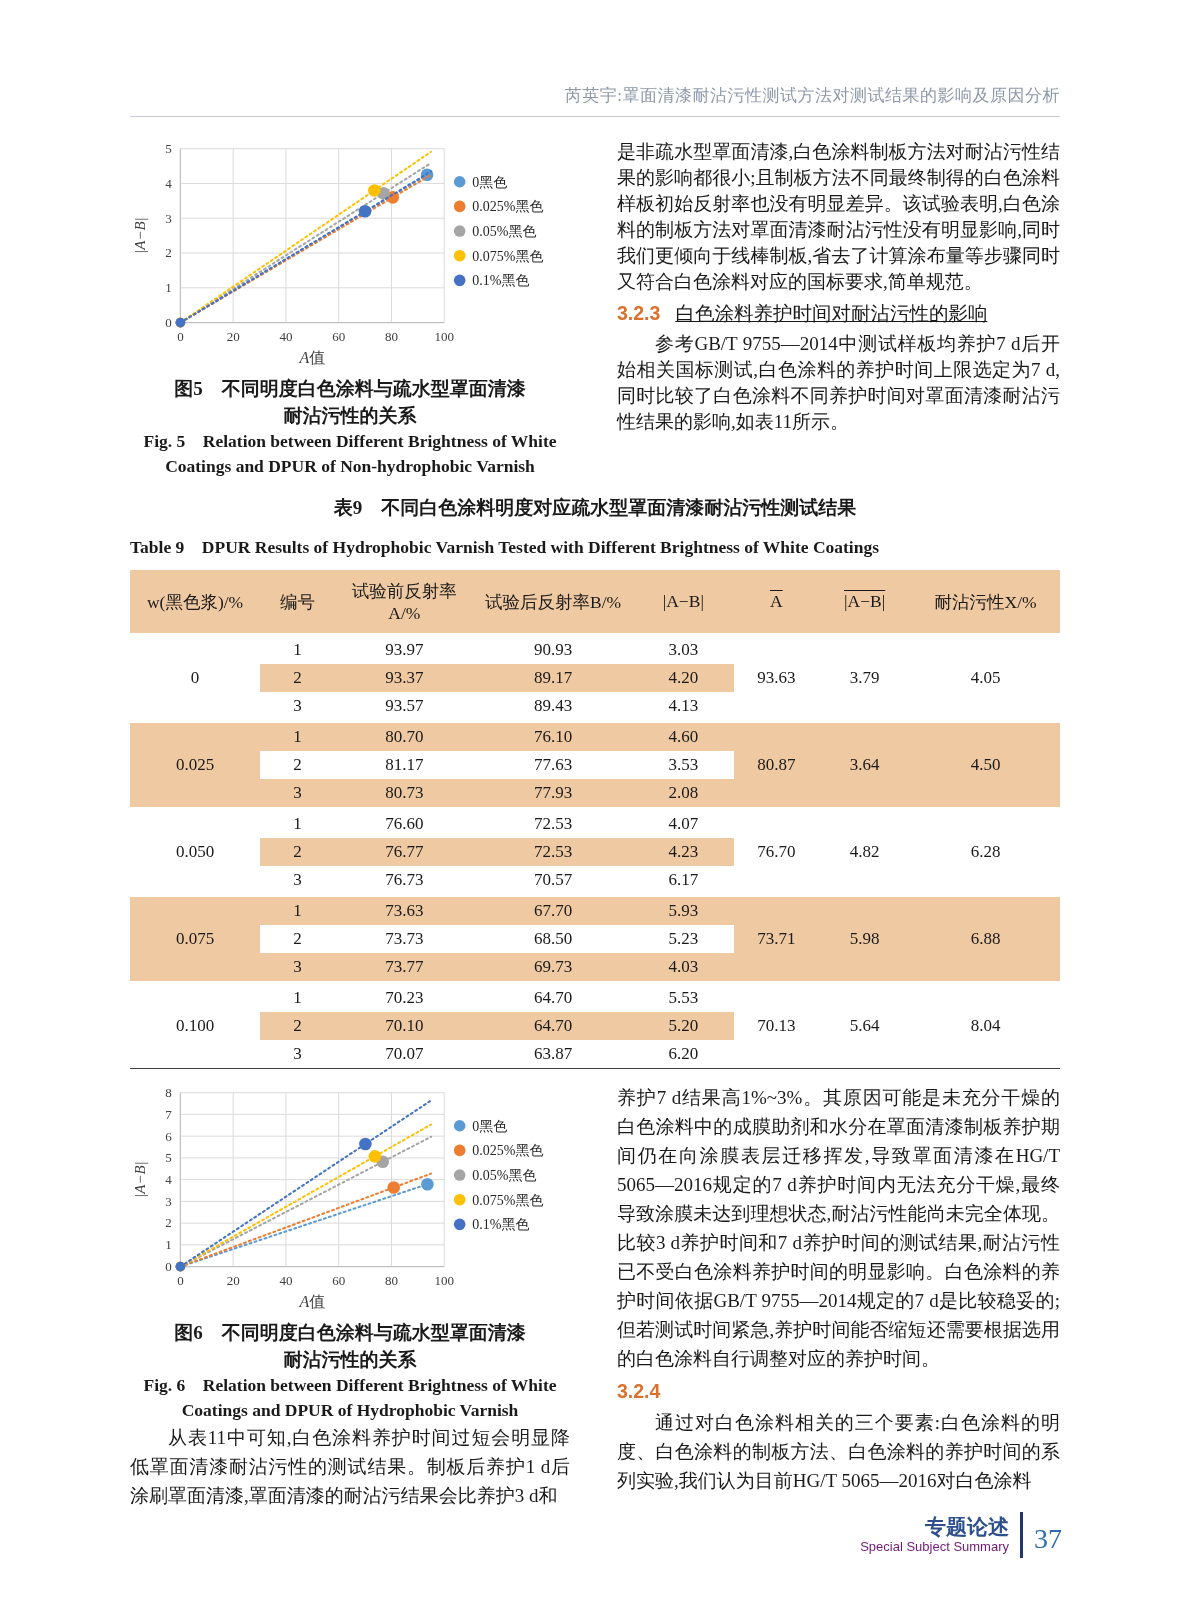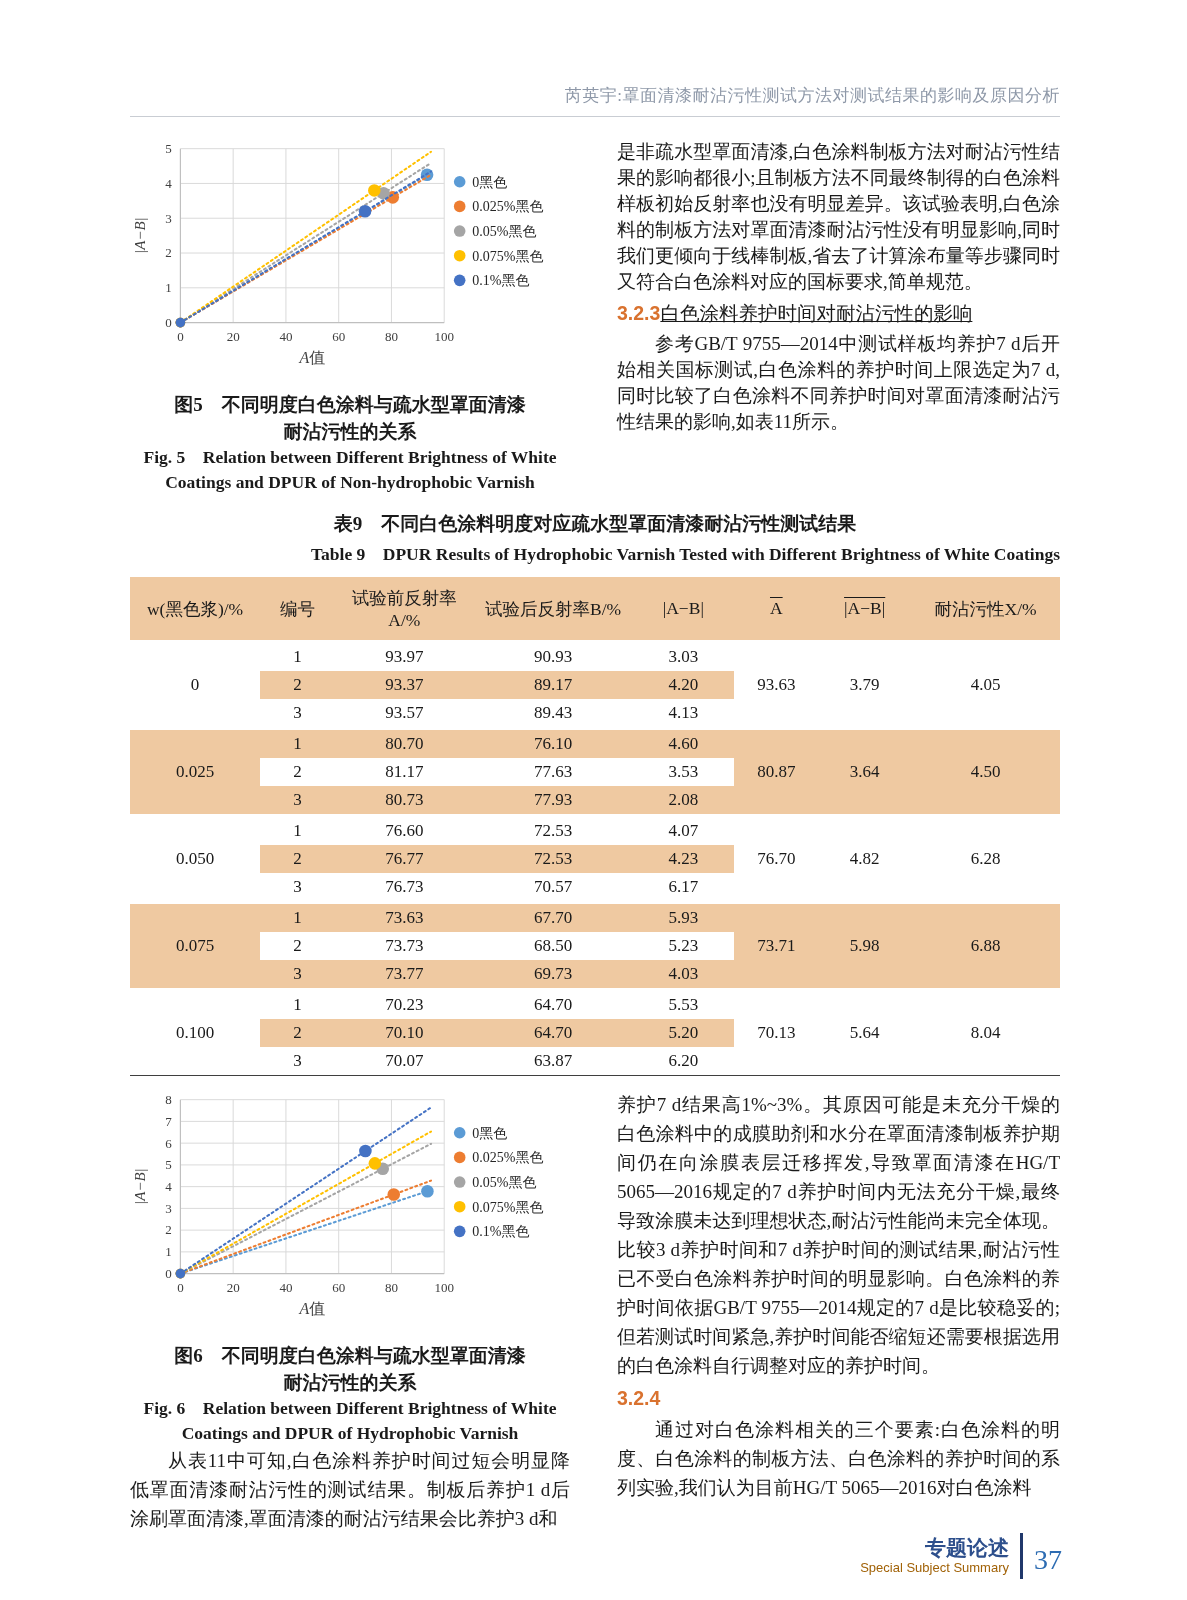--- a/index.html
+++ b/index.html
@@ -11,49 +11,49 @@
   .running-head{margin:84px 127px 0 130px;text-align:right;font-size:17px;color:#8e98a8;letter-spacing:.5px;}
   .head-rule{margin:9px 127px 0 130px;border-top:1px solid #c9cdd3;}
   .content{margin:0 127px 0 130px;}
   .two-col{display:flex;gap:26px;}
   .top-section{margin-top:22px;}
   .col-left{width:440px;flex:none;}
   .col-right{flex:1;min-width:0;margin-left:21px;}
   p.body{margin:0;font-size:19px;line-height:26px;text-align:justify;}
   p.body.indent{text-indent:2em;}
   .bottom-section p.body{line-height:29px;}
-  .sec-head{display:flex;align-items:baseline;font-size:19.5px;line-height:30px;margin:3px 0 2px 0;}
+  .sec-head{display:flex;gap:15px;align-items:baseline;font-size:19.5px;line-height:30px;margin:3px 0 2px 0;}
   .sec-num{color:#d9722f;font-family:"Liberation Sans","DejaVu Sans",sans-serif;font-weight:600;flex:none;}
   .sec-title{text-align:justify;text-decoration:underline;}
-  .fig-caption{margin-top:22px;text-align:center;}
+  .fig-caption{margin-top:6px;text-align:center;}
   .cap-cn{font-weight:bold;font-size:19px;line-height:27px;}
   .cap-en{font-weight:bold;font-size:17.5px;line-height:25px;}
   .chart-svg{display:block;}
   
   .table-section{margin-top:16px;}
   .tbl-title-cn{text-align:center;font-weight:bold;font-size:19px;line-height:26px;}
-  .tbl-title-en{text-align:right;font-weight:bold;font-size:17.5px;line-height:25px;margin-top:5px;}
+  .tbl-title-en{text-align:left;font-weight:bold;font-size:17.5px;line-height:25px;margin-top:14px;}
   table.t9{width:100%;border-collapse:collapse;margin-top:10px;font-size:17px;
     border-bottom:1.5px solid #3f3f3f;}
   table.t9 th{background:#efc9a1;font-weight:normal;padding:9px 2px;border-bottom:2px solid #3f3f3f;font-size:17.5px;}
   table.t9 td{text-align:center;height:28px;padding:0 2px;}
   tr.g-shaded td{background:#efc9a1;}
   tr.g-plain td{background:#ffffff;}
   tr.g-plain td.inv{background:#efc9a1;}
   tr.g-shaded td.inv{background:#ffffff;}
   tr.group-start td{border-top:3px solid #ffffff;}
   .ovl{text-decoration:overline;padding:0 2px;}
   .bottom-section{margin-top:14px;}
   .fig6-para{margin-top:26px;}
   
   .footer{margin-top:auto;display:flex;justify-content:flex-end;align-items:center;
     padding:0 125px 42px 0;gap:11px;}
   .footer-text{text-align:right;}
   .footer-cn{font-family:"Liberation Sans","DejaVu Sans",sans-serif;font-weight:bold;font-size:21px;color:#2d4f8c;line-height:23px;}
-  .footer-en{font-family:"Liberation Sans","DejaVu Sans",sans-serif;font-size:13px;color:#a16207;line-height:17px;}
+  .footer-en{font-family:"Liberation Sans","DejaVu Sans",sans-serif;font-size:13px;color:#701a75;line-height:17px;}
   .footer-bar{width:3px;height:46px;background:#20386b;flex:none;}
   .footer-page{font-size:28px;color:#2d6cb2;padding-top:8px;}
 </style>
 </head>
 <body>
 
 <div class="page">
 
   <div class="running-head">芮英宇:罩面清漆耐沾污性测试方法对测试结果的影响及原因分析</div>
   <div class="head-rule"></div>

